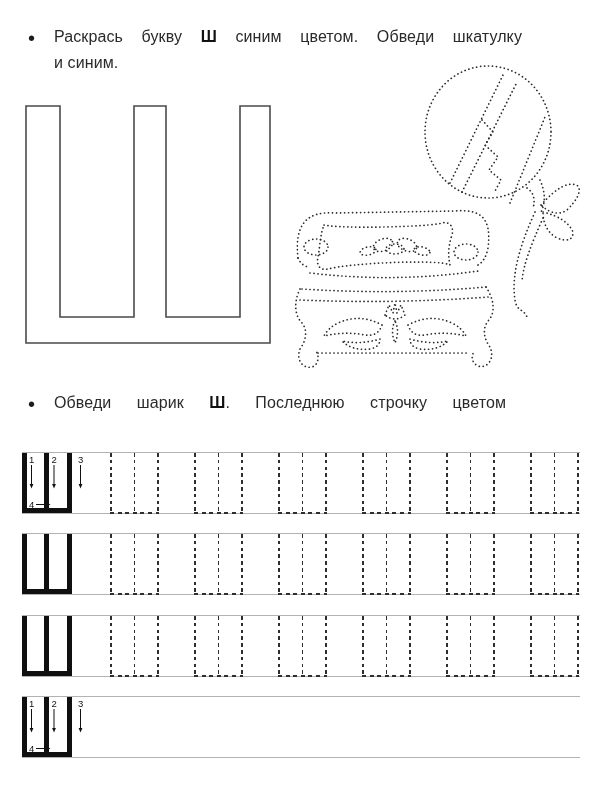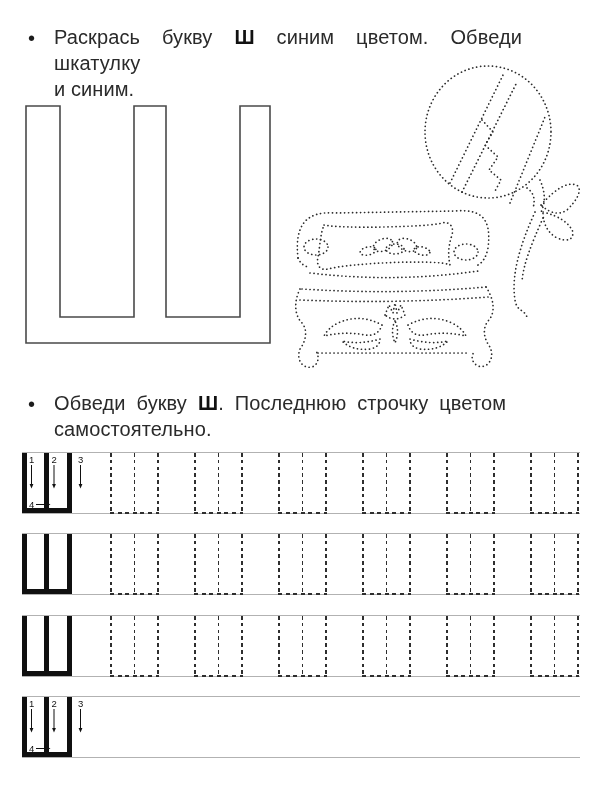--- a/index.html
+++ b/index.html
@@ -2,21 +2,21 @@
 <html lang="ru"><head>
 <meta charset="utf-8">
 <style>
   html,body{margin:0;padding:0;background:#fff;}
   #page{
     position:relative;width:603px;height:800px;background:#ffffff;
     font-family:"Liberation Sans", sans-serif;color:#262626;overflow:hidden;
   }
   
   .bullet{position:absolute;font-size:20px;color:#1c1c1c;}
-  .instr{position:absolute;font-size:20px;line-height:26px;color:#2a2a2a;letter-spacing:.1px;}
+  .instr{position:absolute;font-size:16px;line-height:26px;color:#2a2a2a;letter-spacing:.1px;}
   .instr .l1{text-align:justify;text-align-last:justify;}
   .instr b{font-weight:bold;color:#111;}
   
   .row{
     position:absolute;left:22px;width:558px;height:60px;
     border-top:1px solid #b2b2b2;border-bottom:1px solid #b2b2b2;
   }
   .ex{position:absolute;left:0;top:0;width:50px;height:100%;}
   .ex i{position:absolute;background:#101010;display:block;}
   .ex .v{top:0;width:5px;height:100%;}
@@ -88,22 +88,21 @@
     <path d="M95,112 L99,102 L103,110 L105,100 L107,110 L111,102 L115,112 Q105,120 95,112"></path>
     <path d="M105,118 Q100,128 105,140 Q110,128 105,118"></path>
     <path d="M92,122 Q70,110 48,120 Q38,125 34,133 Q55,128 75,132 Q88,134 92,122"></path>
     <path d="M90,136 Q70,142 52,138 Q62,148 80,146 Q90,144 90,136"></path>
     <path d="M118,122 Q140,110 162,120 Q172,125 176,133 Q155,128 135,132 Q122,134 118,122"></path>
     <path d="M120,136 Q140,142 158,138 Q148,148 130,146 Q120,144 120,136"></path>
   </svg>
 
   <span class="bullet" style="left:28px;top:393px;">•</span>
   <div class="instr" style="left:54px;top:390px;width:452px;">
-    <div class="l1"><span>Обведи букву </span><b>Ш</b><span>. Последнюю строчку цветом</span></div>
-    <div>самостоятельно.</div>
+    <div class="l1"><span>Обведи шарик </span><b>Ш</b><span>. Последнюю строчку цветом</span></div>
   </div>
 
   <div id="practice-rows">
       <div class="row" style="top: 452px;">
         <div class="ex">
           <i class="v" style="left:0px"></i>
           <i class="v" style="left:22px"></i>
           <i class="v" style="left:45px"></i>
           <i class="b"></i>
         </div>

